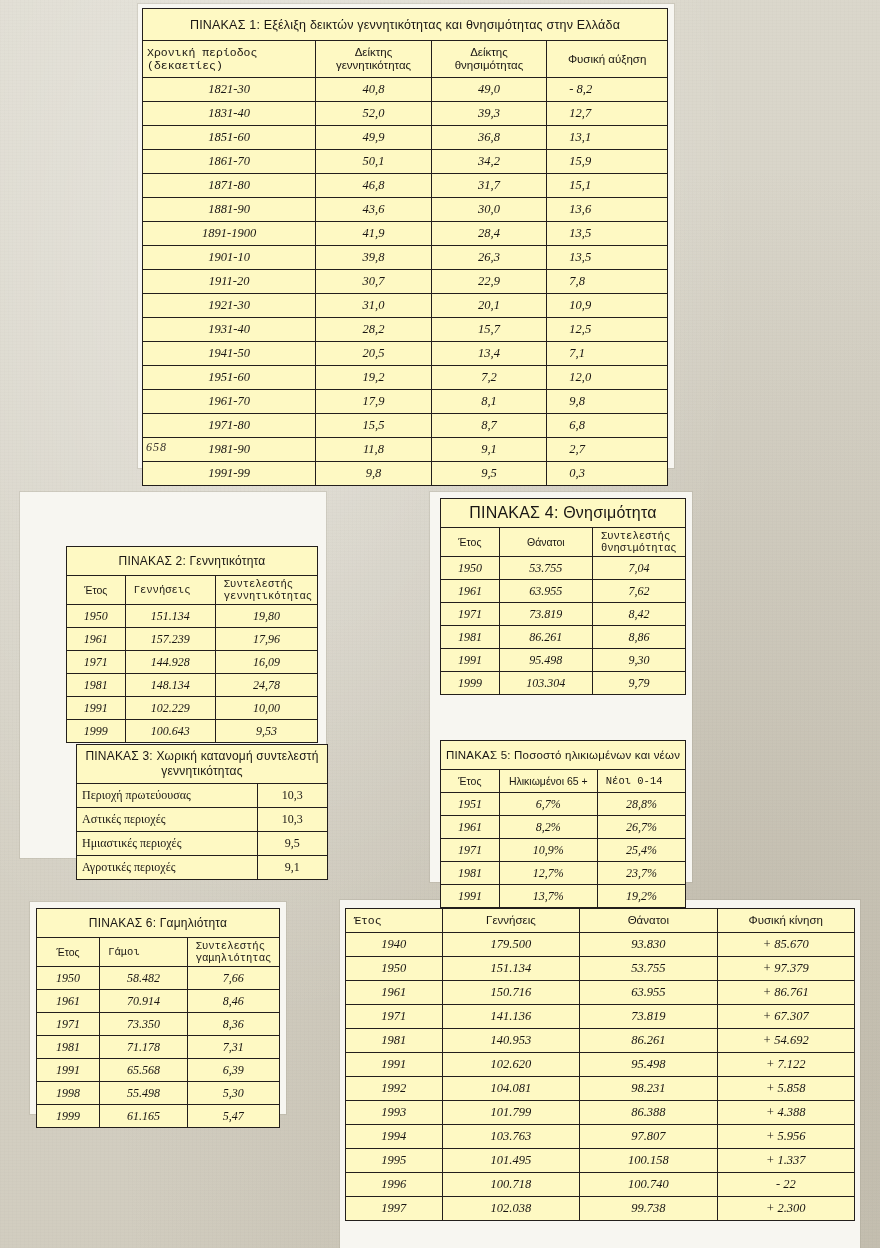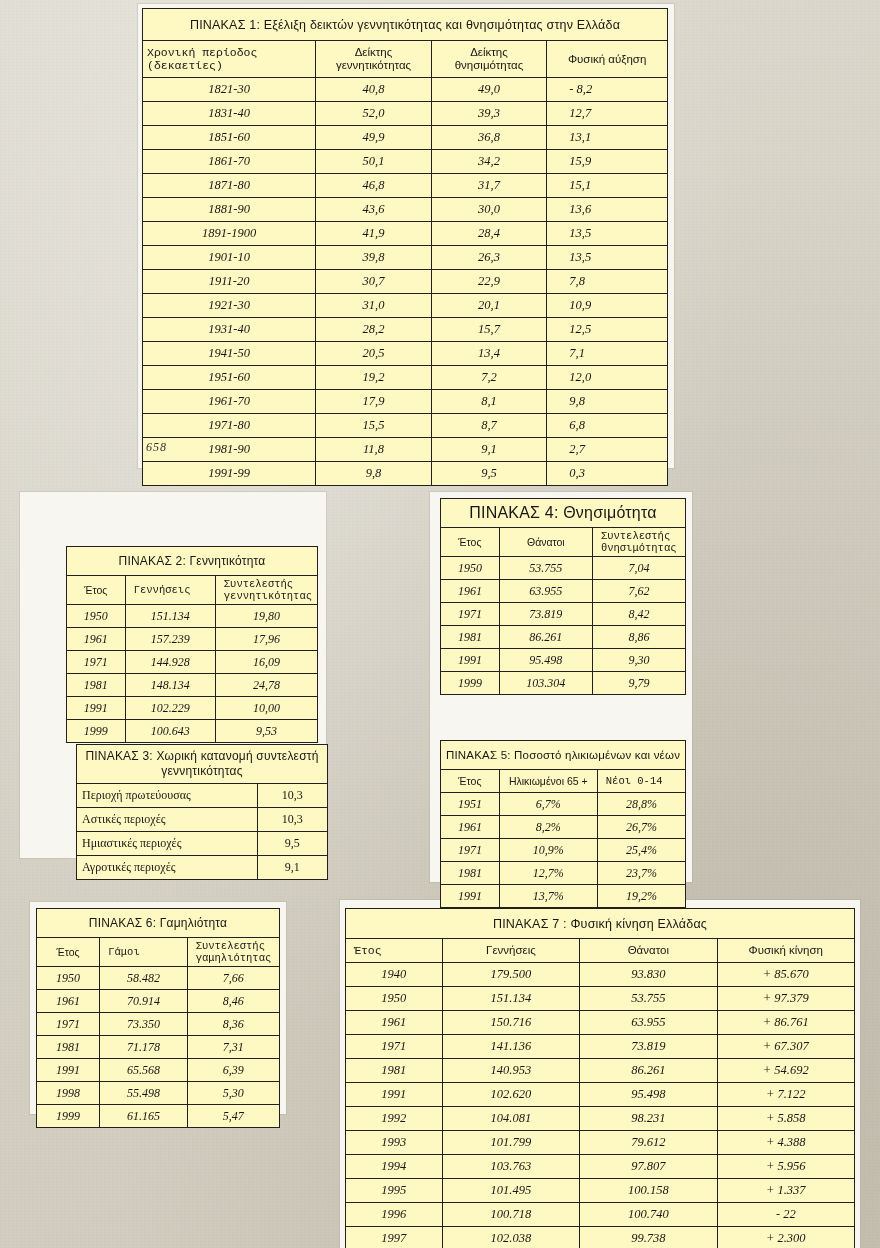--- a/index.html
+++ b/index.html
@@ -465,23 +465,20 @@
         <td class="ital c">5,47</td>
       </tr>
     </tbody>
   </table>
 </div>
 
 <div class="tbl-wrap" id="table7-wrap">
   <table class="t">
     <tbody>
       <tr>
-        <td class="title-cell" colspan="4">ΠΙΝΑΚΑΣ 7 : Φυσική κίνηση Ελλάδας</td>
-      </tr>
-      <tr>
         <td class="hdr left" style="width:19%">Έτος</td>
         <td class="hdr" style="width:27%">Γεννήσεις</td>
         <td class="hdr" style="width:27%">Θάνατοι</td>
         <td class="hdr" style="width:27%">Φυσική κίνηση</td>
       </tr>
       <tr>
         <td class="ital c">1940</td>
         <td class="ital c">179.500</td>
         <td class="ital c">93.830</td>
         <td class="ital c">+ 85.670</td>
@@ -518,21 +515,21 @@
       </tr>
       <tr>
         <td class="ital c">1992</td>
         <td class="ital c">104.081</td>
         <td class="ital c">98.231</td>
         <td class="ital c">+ 5.858</td>
       </tr>
       <tr>
         <td class="ital c">1993</td>
         <td class="ital c">101.799</td>
-        <td class="ital c">79.612</td>
+        <td class="ital c">86.388</td>
         <td class="ital c">+ 4.388</td>
       </tr>
       <tr>
         <td class="ital c">1994</td>
         <td class="ital c">103.763</td>
         <td class="ital c">97.807</td>
         <td class="ital c">+ 5.956</td>
       </tr>
       <tr>
         <td class="ital c">1995</td>

